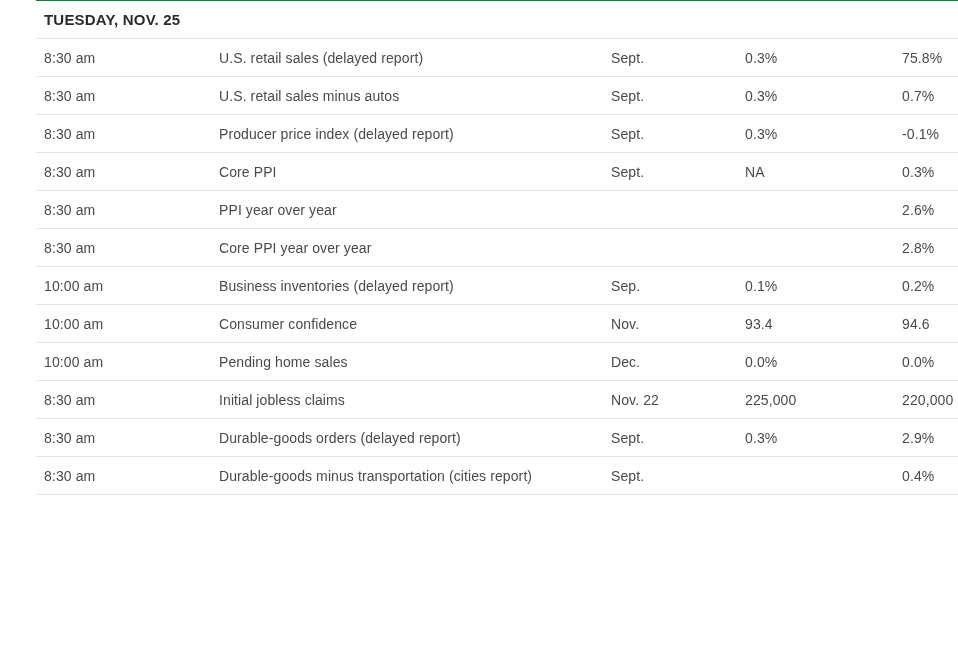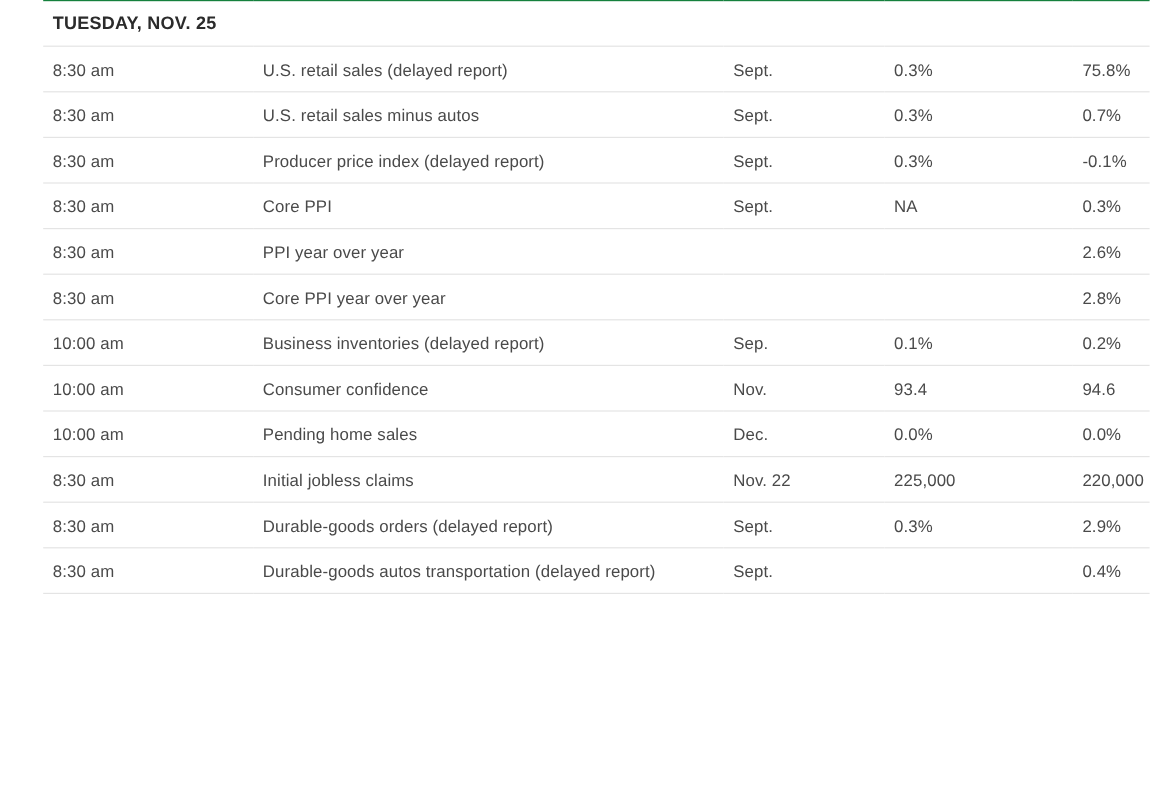--- a/index.html
+++ b/index.html
@@ -127,19 +127,19 @@
       </tr>
       <tr>
         <td>8:30 am</td>
         <td>Durable-goods orders (delayed report)</td>
         <td>Sept.</td>
         <td>0.3%</td>
         <td>2.9%</td>
       </tr>
       <tr>
         <td>8:30 am</td>
-        <td>Durable-goods autos transportation (delayed report)</td>
+        <td>Durable-goods minus transportation (cities report)</td>
         <td>Sept.</td>
         <td></td>
         <td>0.4%</td>
       </tr>
     </tbody>
 </table>
 
 </body></html>

